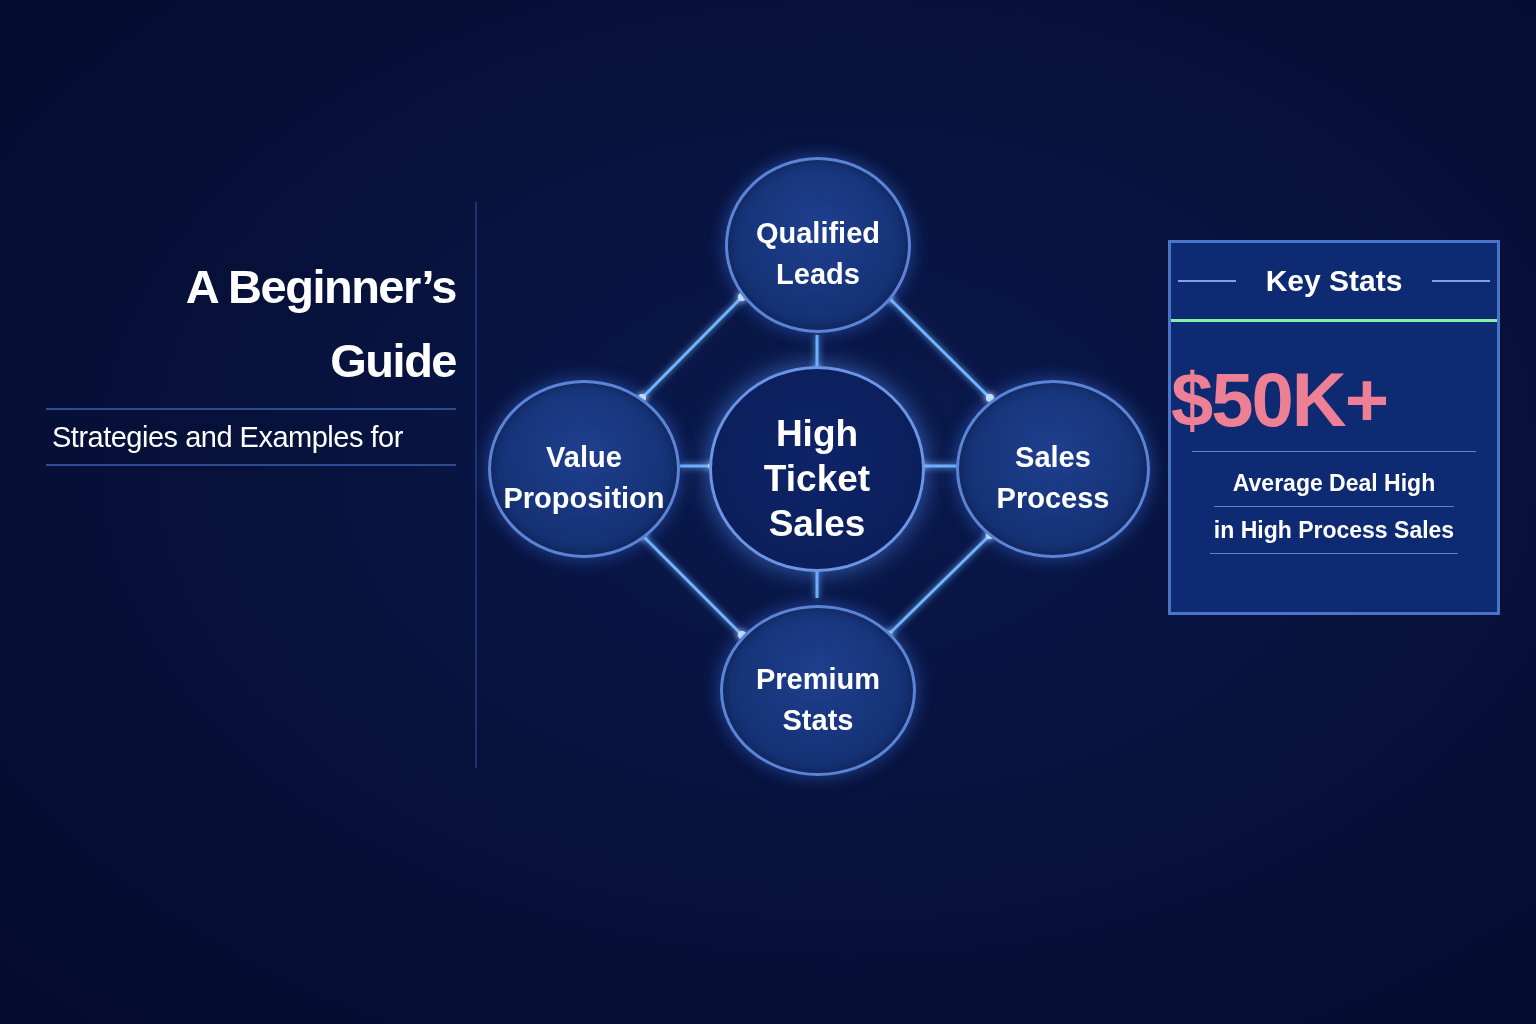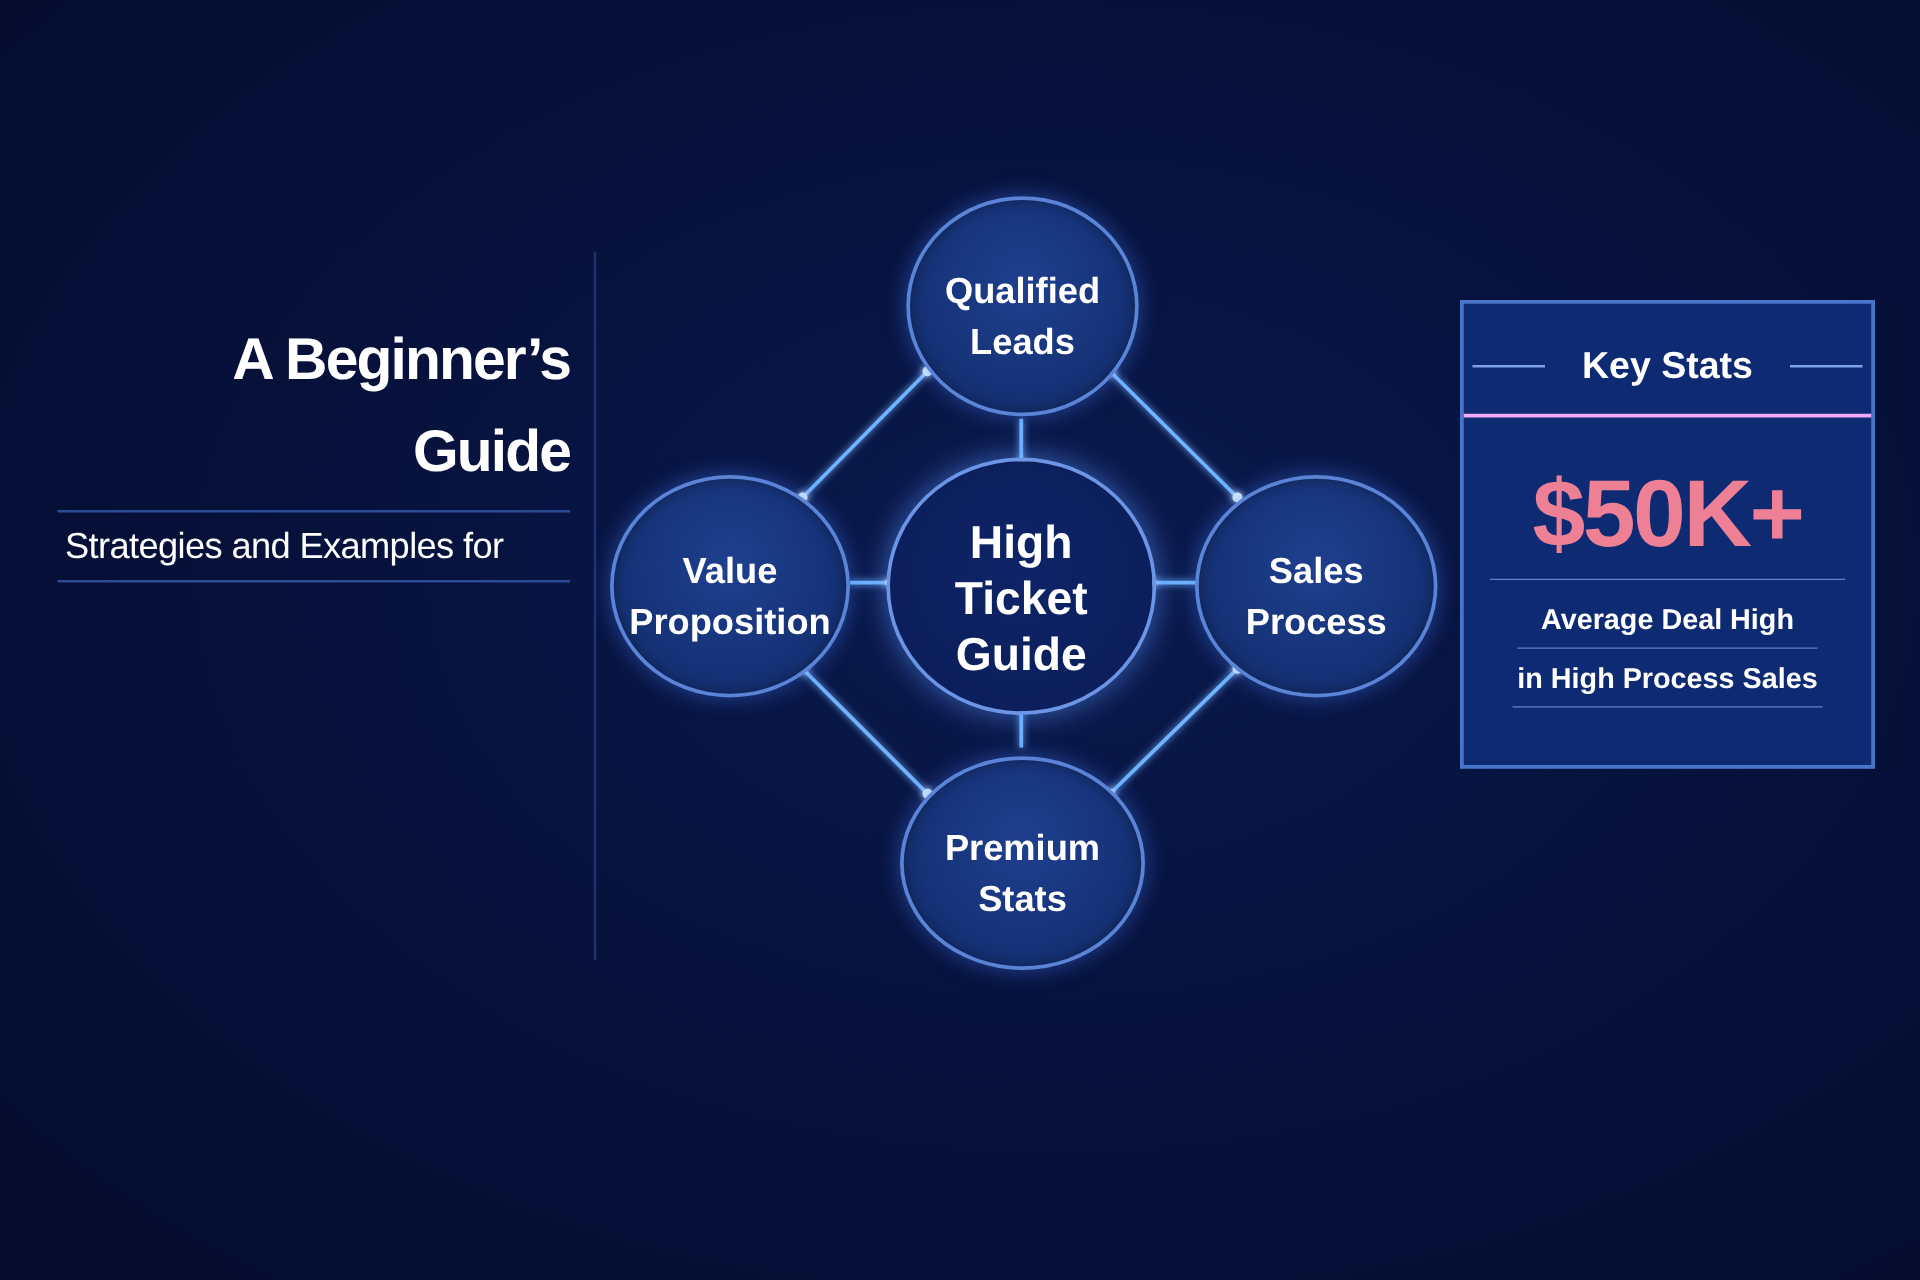--- a/index.html
+++ b/index.html
@@ -27,24 +27,24 @@
   .node.center {
     background: radial-gradient(circle at 50% 45%, #0e2468 0%, #0b1d57 100%);
     border:3px solid #6d95e6;
     box-shadow: 0 0 24px rgba(90,150,255,0.6);
     font-size:37px; line-height:45px;
   }
   .stats {
     position:absolute; left:1168px; top:240px; width:332px; height:375px;
     background:#0e2a72; border:3px solid #4a74c8; box-sizing:border-box;
   }
-  .stats-head { height:76px; border-bottom:3px solid #f0abfc; display:flex; align-items:center; justify-content:center; gap:30px;margin-top:12px; }
+  .stats-head { height:76px; border-bottom:3px solid #86efac; display:flex; align-items:center; justify-content:center; gap:30px; }
   .stats-head .line { width:58px; height:2px; background:#7fa2e6; }
   .stats-title { font-size:30px; font-weight:bold; }
-  .stats-value { text-align:center; font-size:76px; font-weight:bold; color:#ee8096; margin-top:34px; letter-spacing:-2px; }
+  .stats-value { font-size:76px; font-weight:bold; color:#ee8096; margin-top:34px; letter-spacing:-2px; }
   .sline { height:1px; background:#5d82cf; margin:0 auto; }
   .stats-desc { text-align:center; font-size:23px; font-weight:bold; line-height:46px; }
 </style>
 </head>
 <body>
 
 <div class="title-block">
   <h1 class="title">
     <div>A Beginner’s Guide</div>
   </h1>
@@ -95,21 +95,21 @@
   <span>Qualified
 Leads</span>
 </div>
 <div class="node" style="left:488px;top:380px;width:186px;height:172px;">
   <span>Value
 Proposition</span>
 </div>
 <div class="node center" style="left:709px;top:366px;width:210px;height:200px;">
   <span>High
 Ticket
-Guide</span>
+Sales</span>
 </div>
 <div class="node" style="left:956px;top:380px;width:188px;height:172px;">
   <span>Sales
 Process</span>
 </div>
 <div class="node" style="left:720px;top:605px;width:190px;height:165px;">
   <span>Premium
 Stats</span>
 </div>
 

